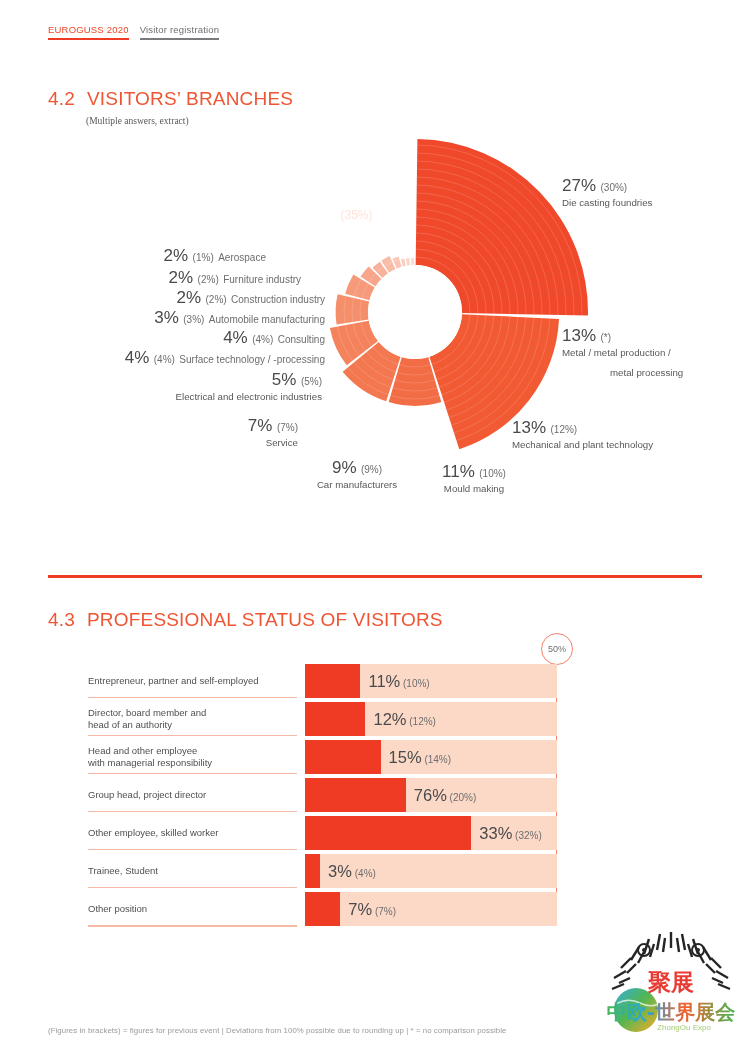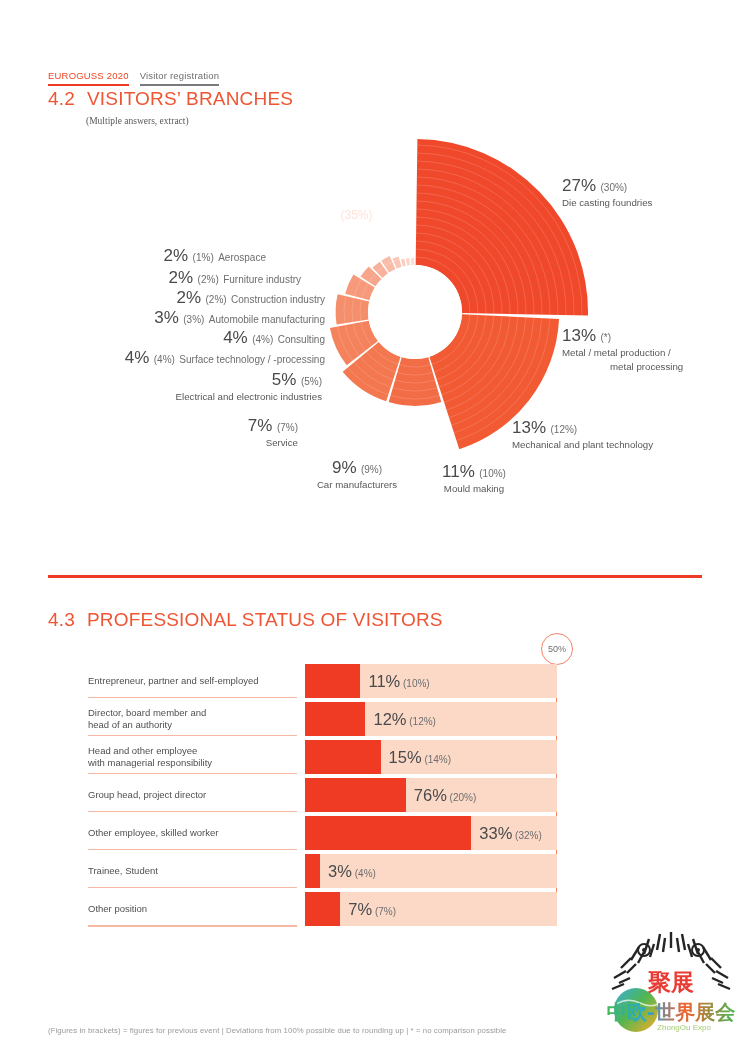--- a/index.html
+++ b/index.html
@@ -4,21 +4,21 @@
 <style>
   html,body{margin:0;padding:0;}
   body{
     width:750px;height:1062px;background:#ffffff;
     font-family:"Liberation Sans", sans-serif;
     color:#58585a;position:relative;overflow:hidden;
   }
   .page{position:absolute;inset:0;}
 
   
-  .hdr{position:absolute;left:48px;top:24px;display:flex;align-items:center;gap:11px;margin-top:46px;}
+  .hdr{position:absolute;left:48px;top:24px;display:flex;align-items:center;gap:11px;}
   .hdr-item{display:flex;flex-direction:column;}
   .hdr-txt{font-size:9.5px;letter-spacing:.02em;line-height:12px;white-space:nowrap;}
   .hdr-brand .hdr-txt{color:#ef4623;}
   .hdr-sub .hdr-txt{color:#6e6e72;}
   .hdr-rule{height:2px;margin-top:2px;}
   .hdr-brand .hdr-rule{background:#ef3b24;}
   .hdr-sub .hdr-rule{background:#7a7a7e;}
 
   
   .sec-title{position:absolute;display:flex;align-items:center;gap:12px;
@@ -183,21 +183,21 @@
   <div class="lbl l" style="left:562px;top:176px;">
     <span class="big">27%</span>
     <span class="prev">(30%)</span>
     <span class="name">Die casting foundries</span>
   </div>
 
   <div class="lbl l" style="left:562px;top:326px;">
     <span class="big">13%</span>
     <span class="prev">(*)</span>
     <span class="name">Metal / metal production /</span>
-    <span class="name" style="margin-top:2px;padding-left:48px;">metal processing</span>
+    <span class="name" style="margin-top:8px;padding-left:48px;">metal processing</span>
   </div>
 
   <div class="lbl l" style="left:512px;top:418px;">
     <span class="big">13%</span>
     <span class="prev">(12%)</span>
     <span class="name">Mechanical and plant technology</span>
   </div>
 
   <div class="lbl c" style="left:434px;top:462px;width:80px;">
     <span class="big">11%</span>

